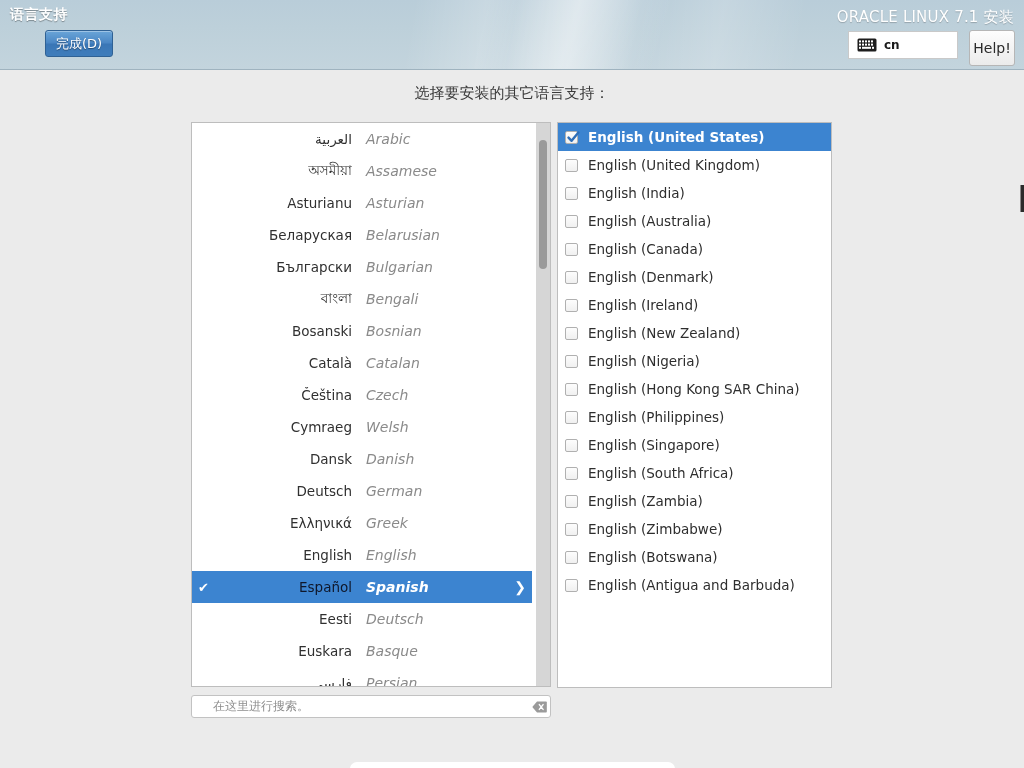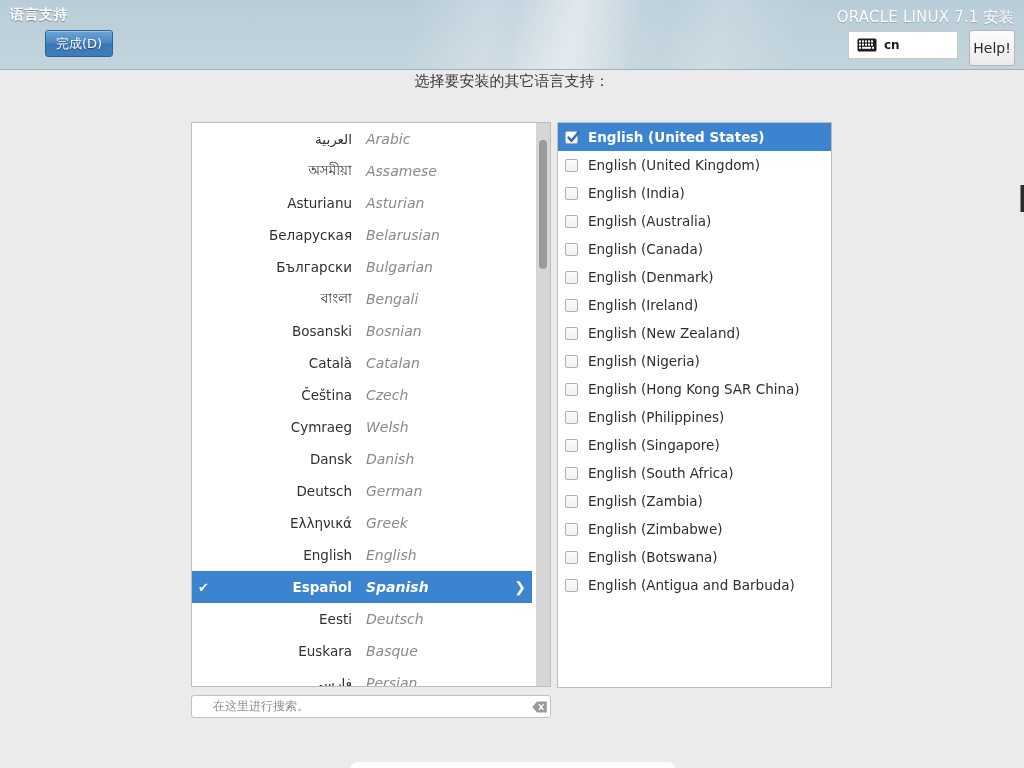--- a/index.html
+++ b/index.html
@@ -115,21 +115,21 @@
     color: #2b2b2b;
     background: linear-gradient(180deg, #fdfdfd 0%, #ebebeb 100%);
     border: 1px solid #b6b6b6;
     border-radius: 3px;
     cursor: pointer;
   }
 
   
   #heading {
     position: absolute;
-    left: 0; top: 72px;
+    left: 0; top: 84px;
     width: 1024px;
     text-align: center;
     font-size: 15px;
     color: #3a3a3a;
   }
 
   
   #lang-list-panel {
     position: absolute;
     left: 191px; top: 122px;
@@ -180,22 +180,22 @@
     right: 6px;
     font-size: 14px;
     font-weight: bold;
     color: #ffffff;
     visibility: hidden;
   }
   .lang-row.selected {
     background: #3c84d0;
   }
   .lang-row.selected .native {
-    color: #ffffff;
-    font-weight: bold;
+    color: #0f172a;
+    font-weight: normal;
   }
   .lang-row.selected .english {
     color: #ffffff;
     font-weight: bold;
     font-style: italic;
   }
   .lang-row.selected .tick { visibility: visible; color: #ffffff; }
   .lang-row.selected .chevron { visibility: visible; }
 
   

